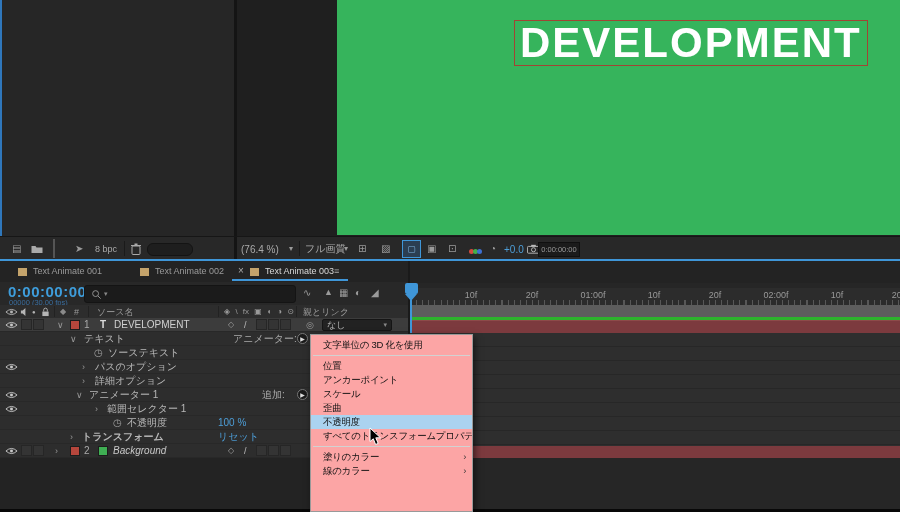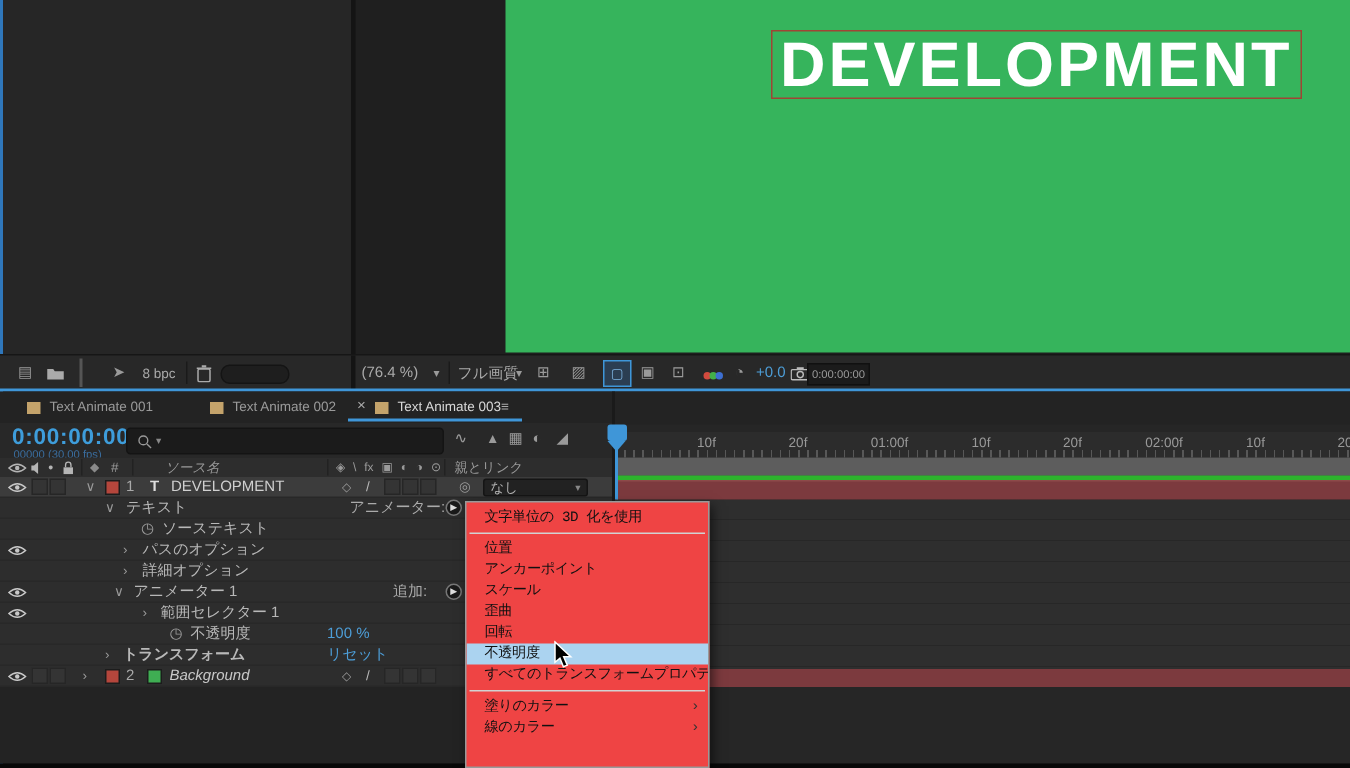--- a/index.html
+++ b/index.html
@@ -67,22 +67,22 @@
   .swatch{position:absolute;top:2px;width:10px;height:10px;border:1px solid #1c1c1c;box-sizing:border-box;}
   .twirl{color:#999;font-size:9px;}
   .val{color:var(--value-blue,#4d9ed8);}
   .addbtn{position:absolute;top:1px;width:11px;height:11px;border-radius:50%;background:#1a1a1a;border:1px solid #777;
           color:#ddd;font-size:6px;display:flex;align-items:center;justify-content:center;box-sizing:border-box;}
   .parent-box{position:absolute;left:322px;top:1px;width:70px;height:12px;background:#222;border:1px solid #151515;
               border-radius:2px;color:#b5b5b5;font-size:9px;display:flex;align-items:center;padding:0 4px;box-sizing:border-box;justify-content:space-between;}
   .colsep{position:absolute;top:1px;width:1px;height:11px;background:#222;}
   .sw-flex{position:absolute;left:224px;top:0;width:70px;height:13px;display:flex;justify-content:space-between;align-items:center;font-size:8px;color:#9a9a9a;}
   
-  .menu{left:310px;top:334px;width:163px;height:178px;background:#ef4444;border:1px solid #999;
-        box-shadow:2px 3px 7px rgba(0,0,0,.55);z-index:50;overflow:hidden;box-sizing:border-box;font-family:Liberation Mono, monospace;}
+  .menu{left:310px;top:334px;width:163px;height:178px;background:#fca5a5;border:1px solid #999;
+        box-shadow:2px 3px 7px rgba(0,0,0,.55);z-index:50;overflow:hidden;box-sizing:border-box;}
   .menu ul{list-style:none;margin:0;padding:3px 0;}
   .menu li{position:relative;height:14px;line-height:14px;padding:0 10px 0 12px;font-size:9.5px;letter-spacing:-.3px;
            color:#111;white-space:nowrap;overflow:hidden;}
   .menu li.hl{background:var(--menu-highlight,#abd3f0);}
   .menu .msep{height:1px;background:#d2d2d2;margin:3px 2px;}
   .menu .sub{position:absolute;right:6px;top:0;color:#333;}
   .cursor{left:369px;top:427px;z-index:60;}
   .bottom-strip{left:0;top:509px;width:900px;height:3px;background:#080808;}
   svg{display:block;}
 </style>
@@ -221,21 +221,21 @@
     <span class="at" style="left:41px;">
       <svg width="9" height="10" viewBox="0 0 10 11">
           <rect x="1.5" y="5" width="7" height="5" fill="#b5b5b5"></rect>
           <path d="M3 5V3.2a2 2 0 0 1 4 0V5" stroke="#b5b5b5" fill="none"></path>
         </svg>
       </span>
     <span class="colsep" style="left:54px;"></span>
     <span class="at" style="left:60px;font-size:8px;color:#8a8a8a;">◆</span>
     <span class="at" style="left:74px;">#</span>
     <span class="colsep" style="left:88px;"></span>
-    <span class="at" style="left:110px;font-style:italic;">ソース名</span>
+    <span class="at" style="left:97px;">ソース名</span>
     <span class="colsep" style="left:218px;"></span>
     <div class="sw-flex">
       <span>◈</span>
         <span>\</span>
         <span>fx</span>
         <span>▣</span>
         <span>◐</span>
         <span>◑</span>
         <span>⊙</span>
     </div>
@@ -359,21 +359,20 @@
   </div>
 
   <div class="abs menu">
     <ul>
       <li>文字単位の 3D 化を使用</li>
       <div class="msep"></div>
       <li>位置</li>
       <li>アンカーポイント</li>
       <li>スケール</li>
       <li>歪曲</li>
-      <li>回転</li>
       <li class="hl">不透明度</li>
       <li>すべてのトランスフォームプロパティ</li>
       <div class="msep"></div>
       <li><span>塗りのカラー</span><span class="sub">›</span></li>
       <li><span>線のカラー</span><span class="sub">›</span></li>
     </ul>
   </div>
 
   <div class="abs cursor">
     <svg width="13" height="19" viewBox="0 0 13 19">

